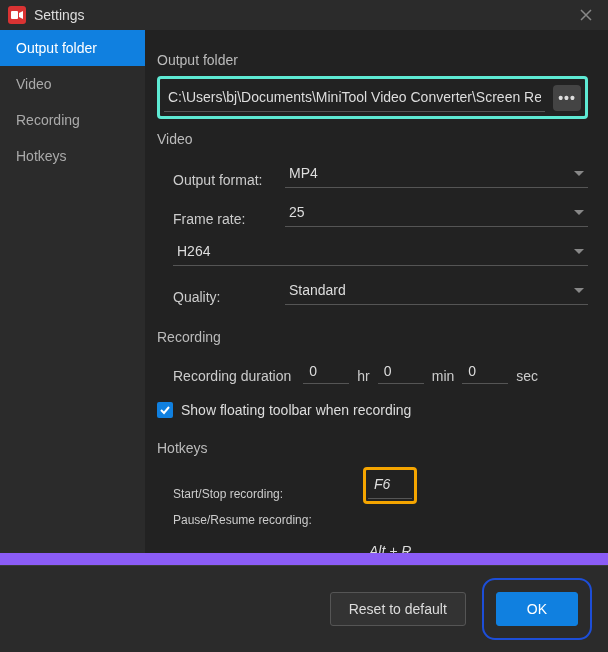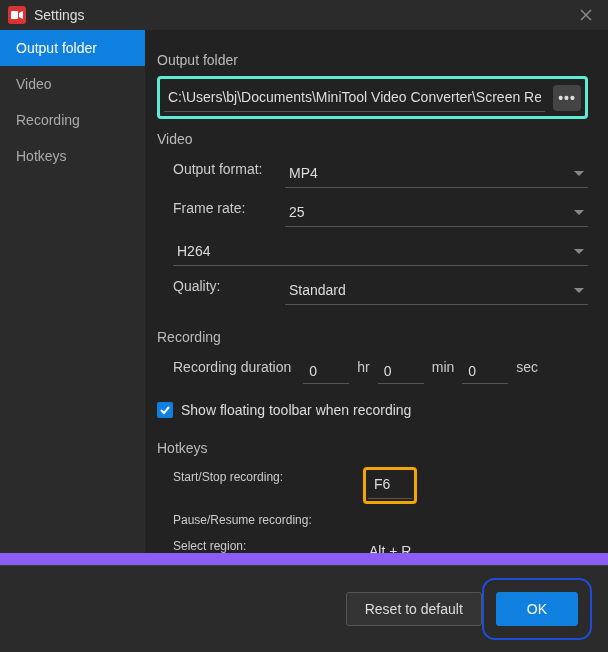--- a/index.html
+++ b/index.html
@@ -102,21 +102,21 @@
     width: 28px; height: 26px;
     background: #444;
     border-radius: 4px;
     display: flex; align-items: center; justify-content: center;
     color: #ddd; font-weight: bold; font-size: 14px;
     cursor: pointer;
     letter-spacing: 1px;
   }
   .form-row {
     display: flex;
-    align-items: flex-start;
+    align-items: flex-end;
     padding: 6px 0 6px 16px;
   }
   .form-label {
     width: 112px;
     color: #ccc;
     font-size: 14px;
   }
   .form-select {
     flex: 1;
     display: flex;
@@ -129,21 +129,21 @@
     gap: 44px;
   }
   .caret {
     width: 0; height: 0;
     border-left: 5px solid transparent;
     border-right: 5px solid transparent;
     border-top: 5px solid #888;
   }
   .duration-row {
     display: flex;
-    align-items: flex-start;
+    align-items: flex-end;
     padding: 6px 0 6px 16px;
     gap: 8px;
   }
   .dur-label { color: #ccc; margin-right: 4px; }
   .dur-input {
     width: 46px;
     background: transparent;
     border: none;
     border-bottom: 1px solid #555;
     color: #ddd;
@@ -170,33 +170,34 @@
   .hk-value-wrap {
     display: flex;
     align-items: center;
   }
   .hk-value {
     min-width: 72px;
     border-bottom: 1px solid #555;
     color: #ddd;
     padding: 4px 6px 6px 6px;
     cursor: pointer;
+    font-style: italic;
   }
   .hk-highlight {
     border: 3px solid #f5a500;
     border-radius: 4px;
     padding: 2px 2px;
     margin: -3px 0;
   }
   .hk-highlight .hk-value { min-width: 44px; }
   .footer {
     display: flex;
     justify-content: flex-end;
     align-items: center;
-    gap: 0;
+    gap: 16px;
     padding: 12px 16px;
     background: #2b2b2b;
     border-top: 1px solid #3a3a3a;
     margin-top: 12px;
   }
   .btn {
     padding: 8px 18px;
     border-radius: 3px;
     font-size: 14px;
     cursor: pointer;

